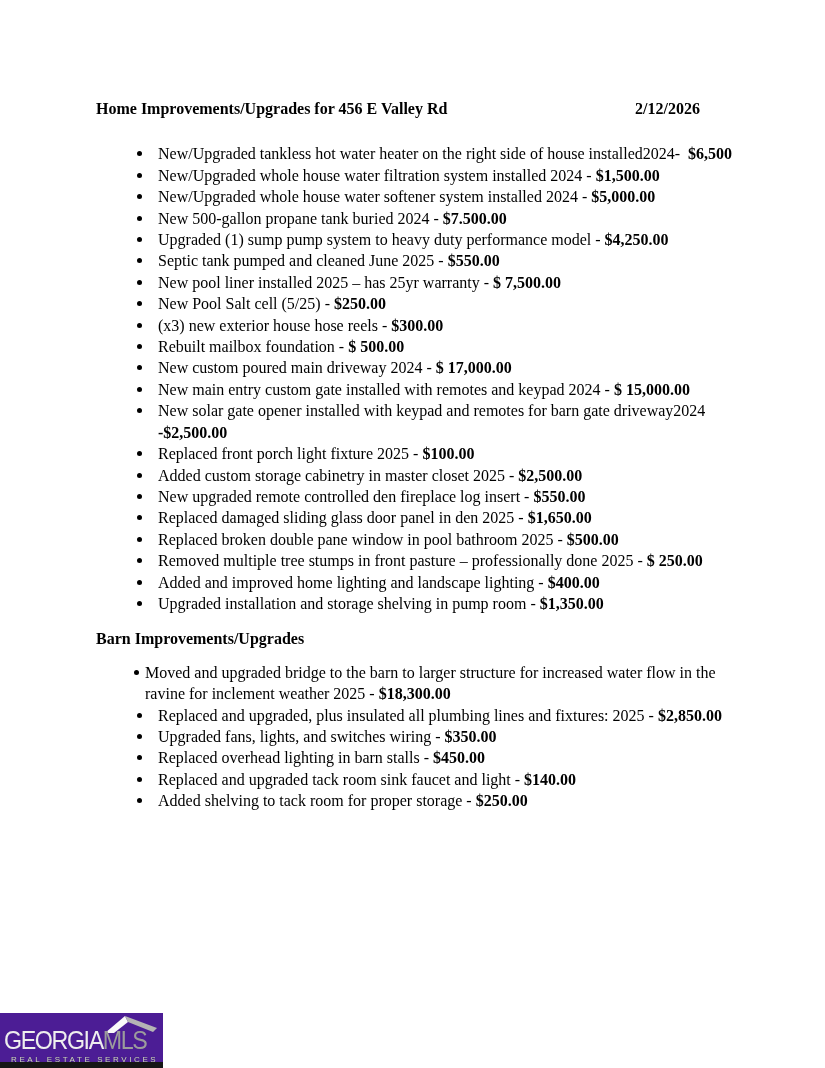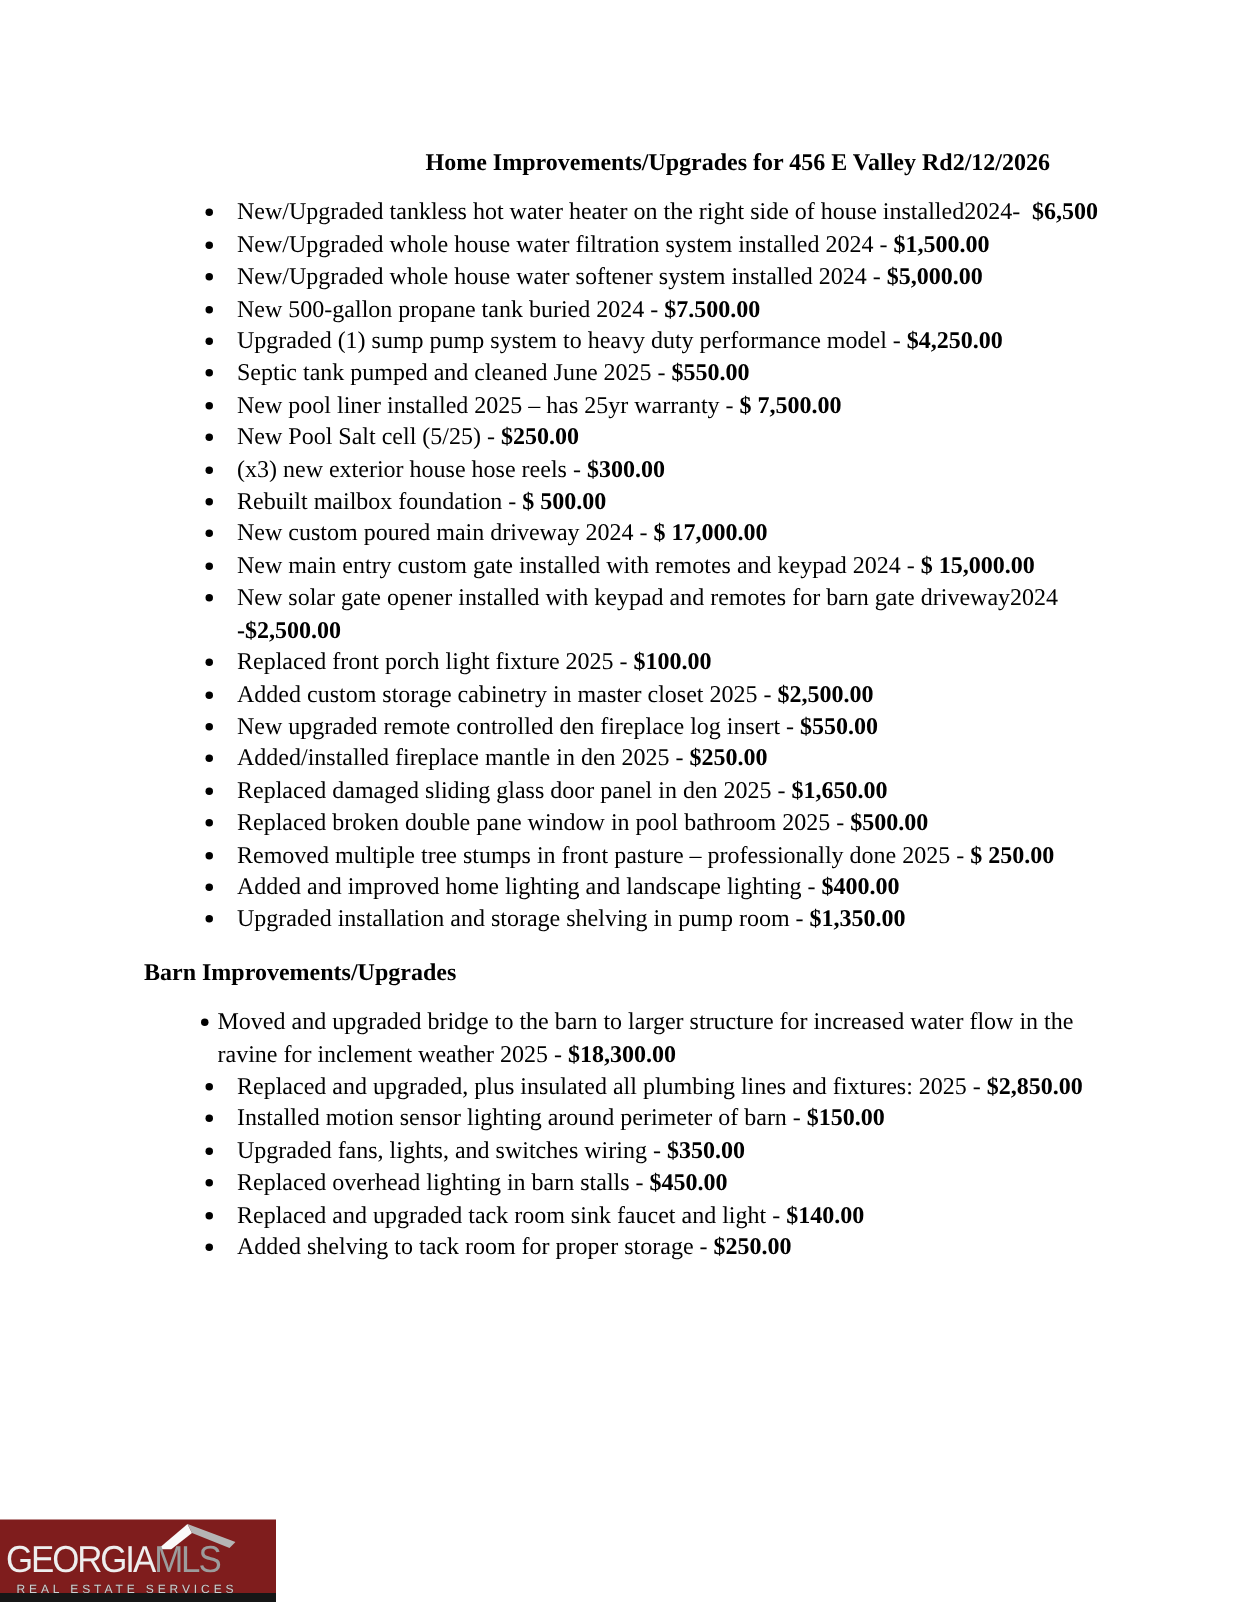--- a/index.html
+++ b/index.html
@@ -17,26 +17,26 @@
     color: #000000;
   }
   .doc {
     position: absolute;
     left: 96px;
     top: 98px;
     width: 660px;
   }
   .title-row {
     display: flex;
-    justify-content: flex-end;
+    justify-content: space-between;
     width: 604px;
     font-weight: bold;
     font-size: 16px;
     line-height: 21.4px;
-    margin-bottom: 12px;
+    margin-bottom: 24px;
   }
   .list {
     list-style: none;
     margin: 12px;
     padding: 0 0 0 50px;
     width: 635px;
     box-sizing: border-box;
     font-size: 16px;
     line-height: 21.4px;
   }
@@ -64,23 +64,23 @@
     font-weight: bold;
     font-size: 16px;
     line-height: 21.4px;
     margin: 14px 0 11px 0;
   }
   
   .logo {
     position: absolute;
     left: 0;
     top: 1013px;
-    width: 184px;
+    width: 163px;
     height: 55px;
-    background: #7f1d1d;
+    background: #4c1d95;
     font-family: "Liberation Sans", sans-serif;
     overflow: hidden;
   }
   .logo-bottom-bar {
     position: absolute;
     left: 0;
     bottom: 0;
     width: 100%;
     height: 6px;
     background: #161616;
@@ -136,34 +136,32 @@
         <li><span>New pool liner installed 2025 – has 25yr warranty - </span><span class="amt">$ 7,500.00</span></li>
         <li><span>New Pool Salt cell (5/25) - </span><span class="amt">$250.00</span></li>
         <li><span>(x3) new exterior house hose reels - </span><span class="amt">$300.00</span></li>
         <li><span>Rebuilt mailbox foundation - </span><span class="amt">$ 500.00</span></li>
         <li><span>New custom poured main driveway 2024 - </span><span class="amt">$ 17,000.00</span></li>
         <li><span>New main entry custom gate installed with remotes and keypad 2024 - </span><span class="amt">$ 15,000.00</span></li>
         <li><span>New solar gate opener installed with keypad and remotes for barn gate driveway2024 </span><span class="amt">-$2,500.00</span></li>
         <li><span>Replaced front porch light fixture 2025 - </span><span class="amt">$100.00</span></li>
         <li><span>Added custom storage cabinetry in master closet 2025 - </span><span class="amt">$2,500.00</span></li>
         <li><span>New upgraded remote controlled den fireplace log insert - </span><span class="amt">$550.00</span></li>
-        <li><span>Added/installed fireplace mantle in den 2025 - </span><span class="amt">$250.00</span></li>
         <li><span>Replaced damaged sliding glass door panel in den 2025 - </span><span class="amt">$1,650.00</span></li>
         <li><span>Replaced broken double pane window in pool bathroom 2025 - </span><span class="amt">$500.00</span></li>
         <li><span>Removed multiple tree stumps in front pasture – professionally done 2025 - </span><span class="amt">$ 250.00</span></li>
         <li><span>Added and improved home lighting and landscape lighting - </span><span class="amt">$400.00</span></li>
         <li><span>Upgraded installation and storage shelving in pump room - </span><span class="amt">$1,350.00</span></li>
       </ul>
 
     <div class="section-header">Barn Improvements/Upgrades</div>
 
     <ul class="list">
         <li class="tight"><span>Moved and upgraded bridge to the barn to larger structure for increased water flow in the ravine for inclement weather 2025 - </span><span class="amt">$18,300.00</span></li>
         <li><span>Replaced and upgraded, plus insulated all plumbing lines and fixtures: 2025 - </span><span class="amt">$2,850.00</span></li>
-        <li><span>Installed motion sensor lighting around perimeter of barn - </span><span class="amt">$150.00</span></li>
         <li><span>Upgraded fans, lights, and switches wiring - </span><span class="amt">$350.00</span></li>
         <li><span>Replaced overhead lighting in barn stalls - </span><span class="amt">$450.00</span></li>
         <li><span>Replaced and upgraded tack room sink faucet and light - </span><span class="amt">$140.00</span></li>
         <li><span>Added shelving to tack room for proper storage - </span><span class="amt">$250.00</span></li>
       </ul>
   </div>
 
   <div class="logo">
     <svg class="logo-roof" viewBox="0 0 52 17" xmlns="http://www.w3.org/2000/svg">
       <polygon points="20,0 0,17 9,17 23,6" fill="#fafafa"></polygon>

